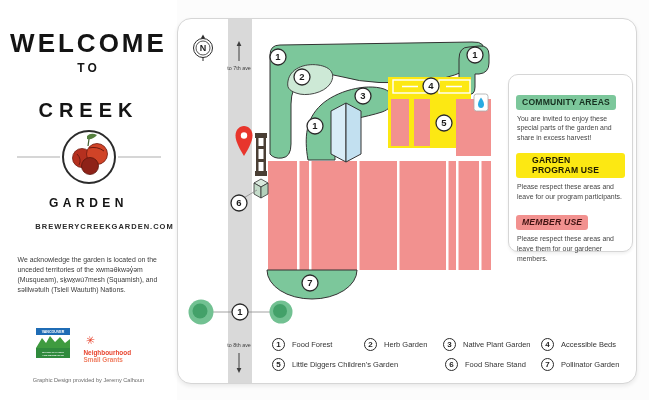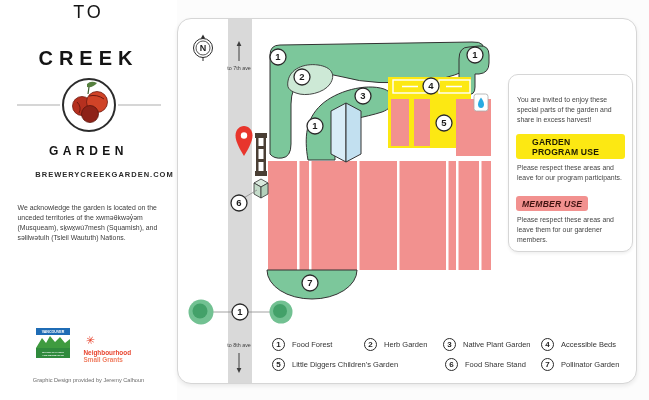--- a/index.html
+++ b/index.html
@@ -5,21 +5,21 @@
   html,body{margin:0;padding:0;}
   body{
     width:649px;height:400px;position:relative;overflow:hidden;
     background:#fcfcfc;
     font-family:"Liberation Sans", sans-serif;
     color:#1c1c1c;
   }
   
   .left-panel{position:absolute;left:0;top:0;width:177px;height:400px;background:#ffffff;text-align:center;}
   .welcome{margin-top:28px;font-size:26px;font-weight:800;letter-spacing:3px;color:#141414;}
-  .to{margin-top:2px;font-size:18px;font-weight:400;letter-spacing:3px;color:#141414;}
+  .to{margin-top:2px;font-size:12px;font-weight:700;letter-spacing:3px;color:#141414;}
   .brand{margin-top:22px;font-size:20px;font-weight:700;letter-spacing:6px;color:#141414;line-height:1.35;}
   .subbrand{margin-top:4px;font-size:12px;font-weight:700;letter-spacing:4.5px;color:#141414;line-height:1.5;}
   .website{margin-top:10px;font-size:7.5px;font-weight:700;letter-spacing:1px;color:#2a2a2a;padding-left:32px;}
   .ack{margin:24px auto 0;width:142px;text-align:left;font-size:6.9px;line-height:1.45;color:#3c3c3c;}
   .logos{position:absolute;left:0;top:328px;width:177px;display:flex;justify-content:center;align-items:flex-start;gap:14px;}
   .nsg{width:58px;text-align:left;padding-top:2px;}
   .nsg .glyph{font-size:11px;color:#e8442e;line-height:1;transform:rotate(-12deg);display:inline-block;margin-left:2px;}
   .nsg .l1{font-size:6.4px;font-weight:800;color:#e8442e;margin-top:1px;}
   .nsg .l2{font-size:6.4px;font-weight:700;color:#f07f63;}
   .credit{position:absolute;left:0;top:377px;width:177px;text-align:center;font-size:5.6px;color:#6b6b6b;}
@@ -45,20 +45,21 @@
   .pill-community{background:#7cc79b;color:#16301f;}
   .pill-program{background:#fce813;color:#1f1b00;padding-left:16px;}
   .pill-member{background:#f2918f;color:#401311;font-style:italic;}
   .legend-body{margin:4px 1px 10px 1px;font-size:6.9px;line-height:1.42;color:#454545;}
   .small{font-size:2.4px;fill:#ffffff;font-weight:700;}
 </style>
 </head>
 <body>
 
 <div class="left-panel">
+  <div class="welcome">WELCOME</div>
   <div class="to">TO</div>
   <div class="brand">
     <div>CREEK</div>
   </div>
   
   <svg width="160" height="58" viewBox="0 0 160 58" style="margin-top:4px">
     <line x1="8" y1="29" x2="51" y2="29" stroke="#c9c9c9" stroke-width="1.4"></line>
     <line x1="109" y1="29" x2="152" y2="29" stroke="#c9c9c9" stroke-width="1.4"></line>
     <circle cx="80" cy="29" r="26" fill="#ffffff" stroke="#2b2b2b" stroke-width="2"></circle>
     <g>
@@ -258,20 +259,21 @@
     <span class="mlegend-num">6</span>
     <span class="mlegend-label">Food Share Stand</span>
   </div>
   <div class="mlegend-item" style="left:363px;top:338px;">
     <span class="mlegend-num">7</span>
     <span class="mlegend-label">Pollinator Garden</span>
   </div>
 
   <div class="legend-card">
     <div>
+      <span class="pill pill-community">COMMUNITY AREAS</span>
       <div class="legend-body">You are invited to enjoy these special parts of the garden and share in excess harvest!</div>
     </div>
     <div>
       <span class="pill pill-program">GARDEN PROGRAM USE</span>
       <div class="legend-body">Please respect these areas and leave for our program participants.</div>
     </div>
     <div>
       <span class="pill pill-member">MEMBER USE</span>
       <div class="legend-body">Please respect these areas and leave them for our gardener members.</div>
     </div>

